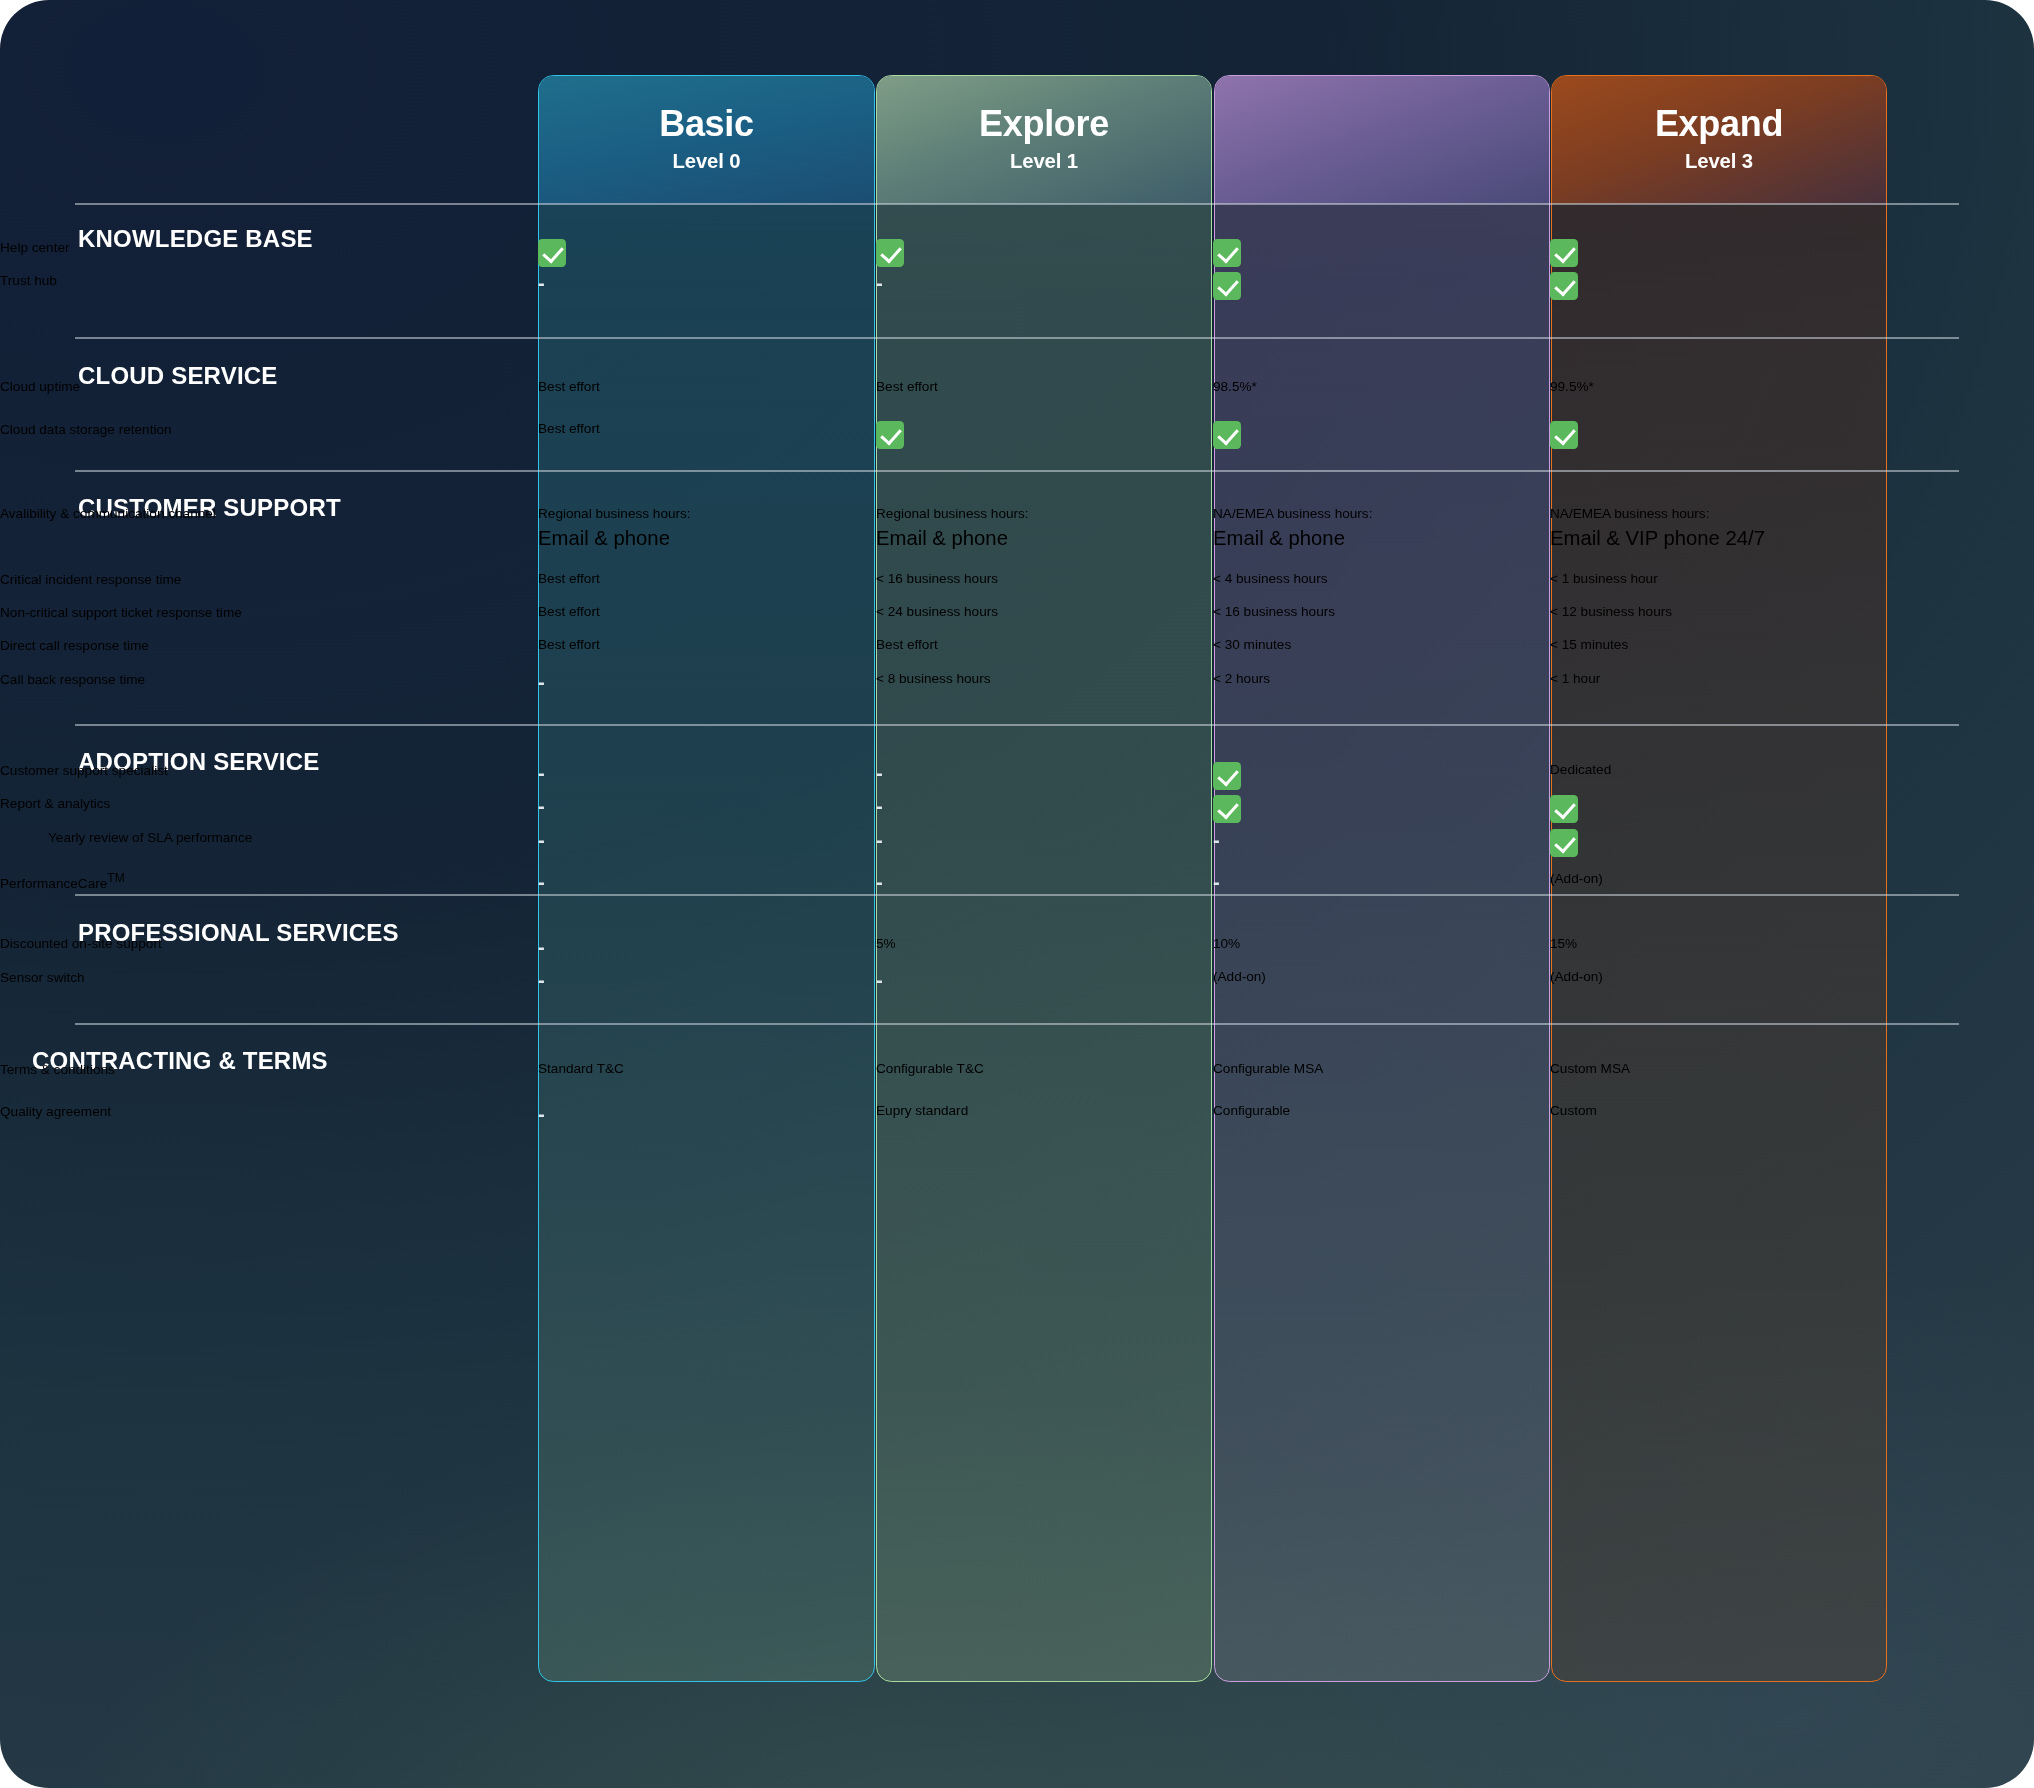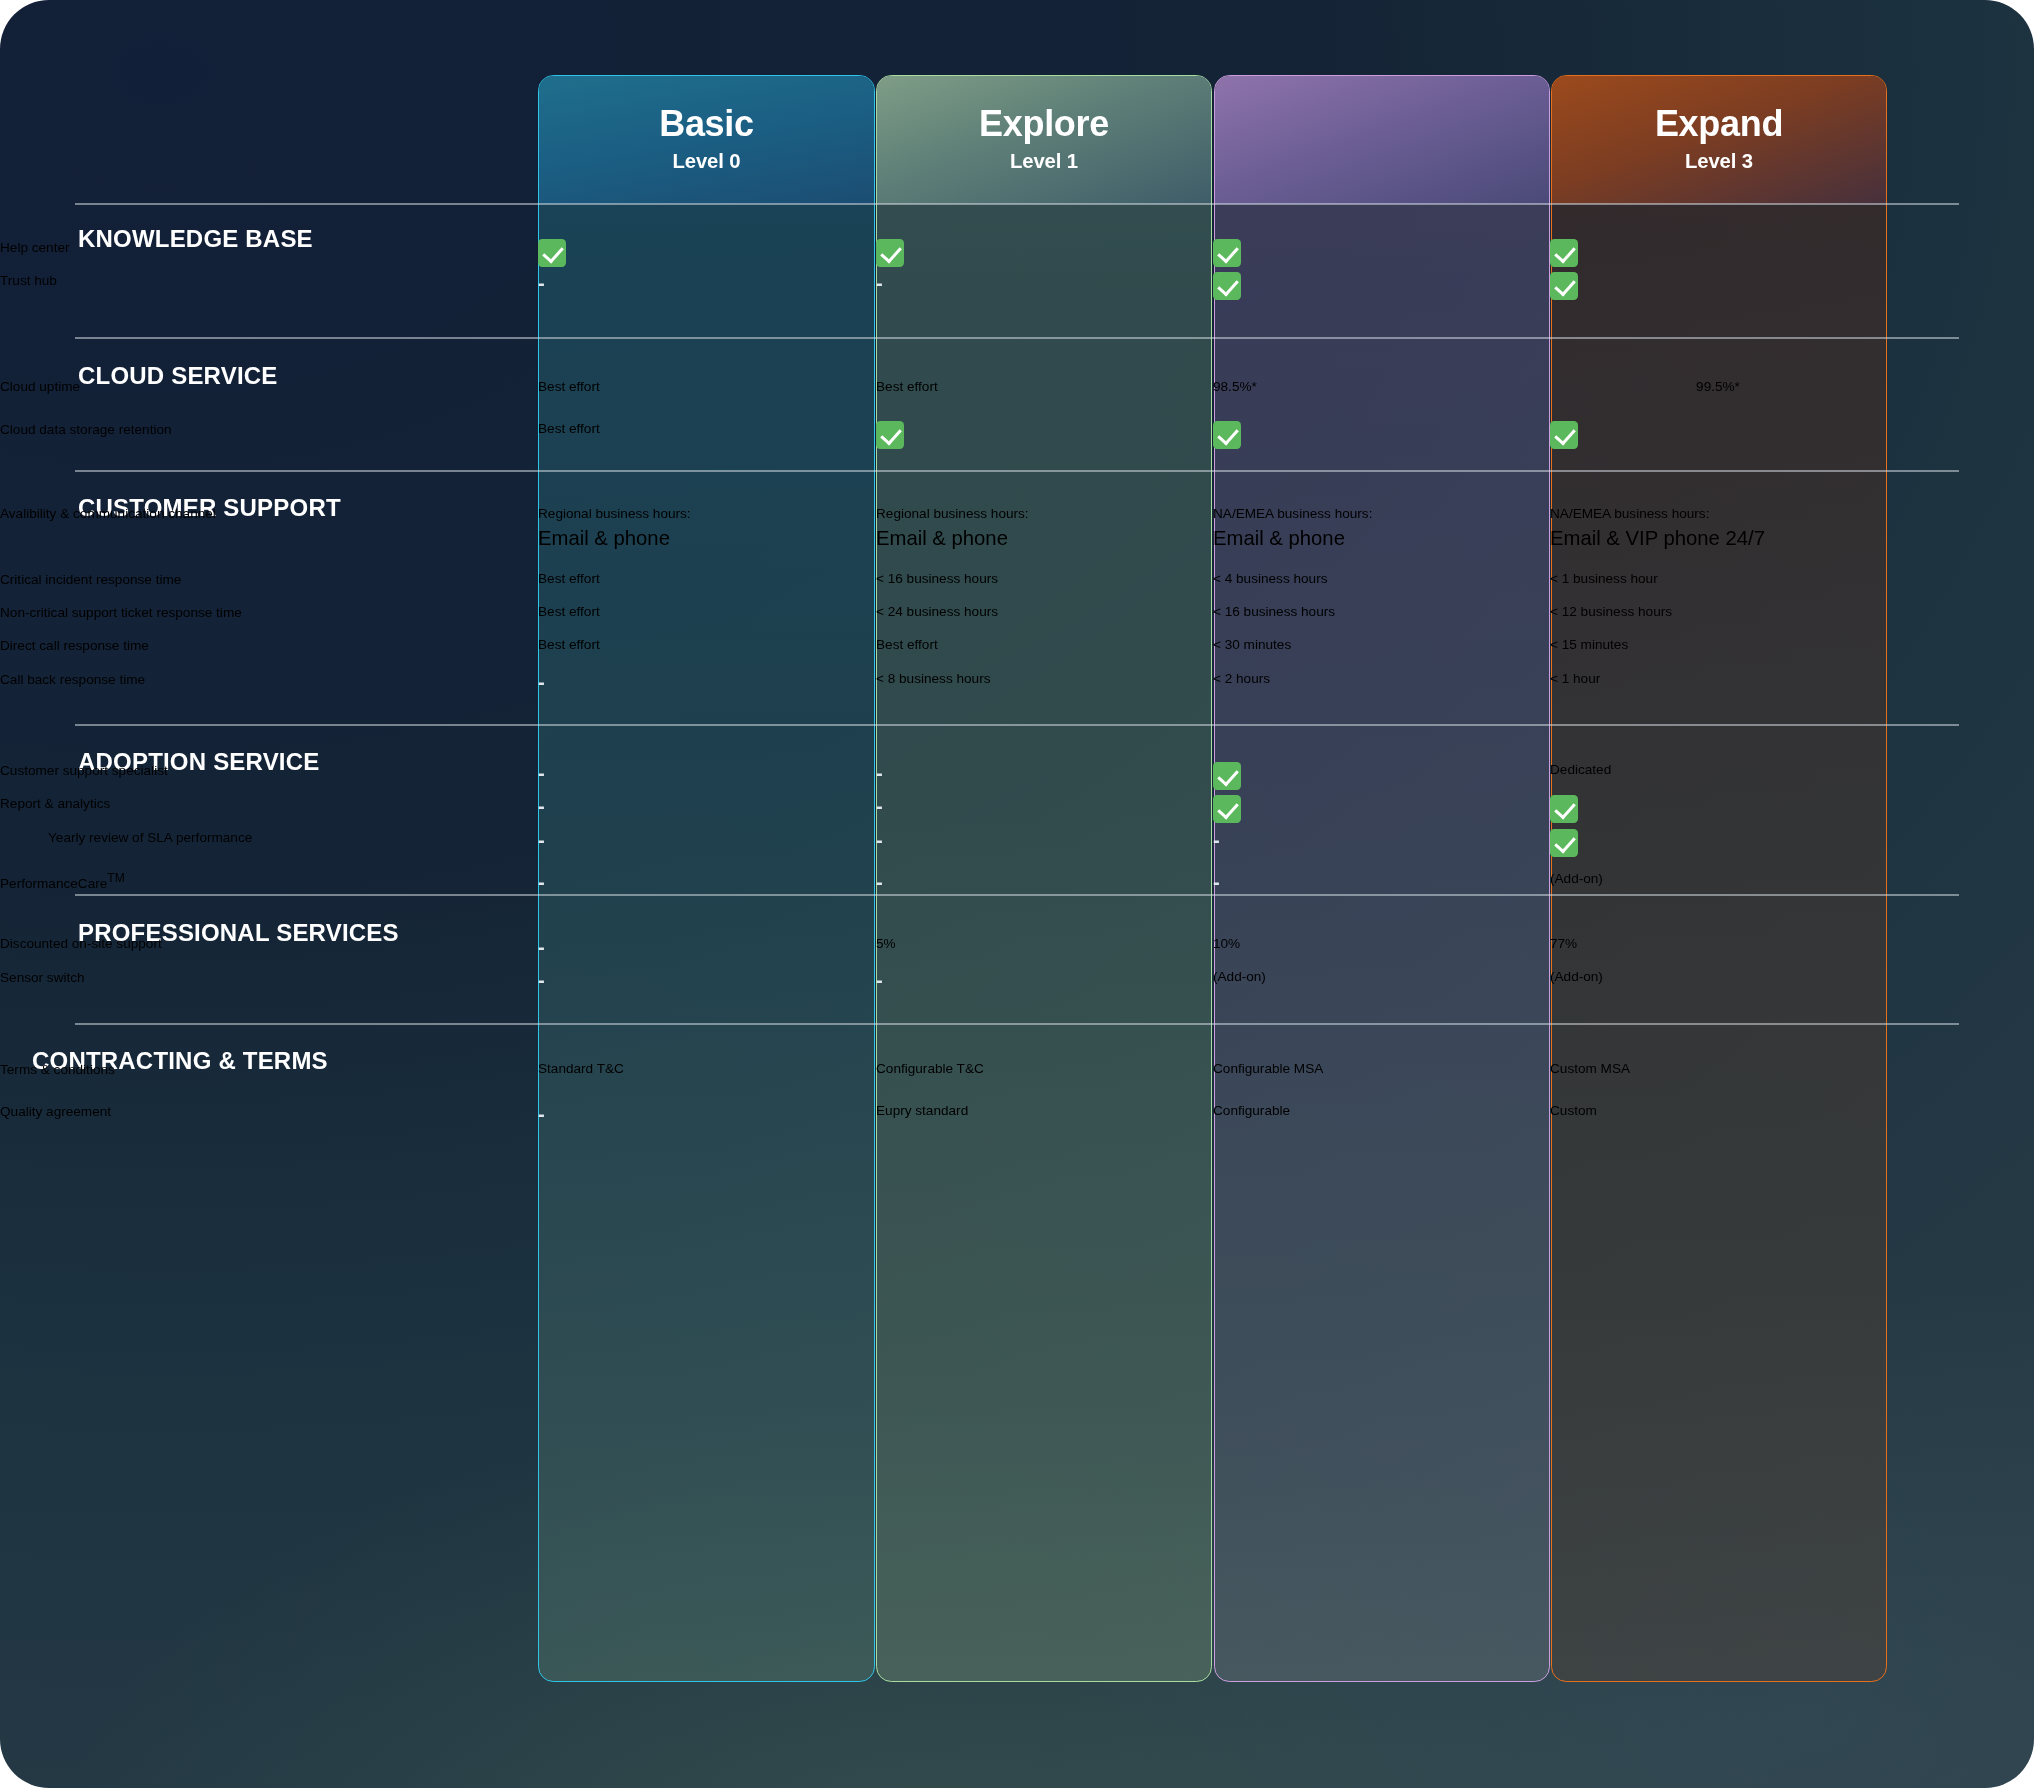--- a/index.html
+++ b/index.html
@@ -141,21 +141,21 @@
         <div class="cell" style="position: absolute; left: 1213px; width: 337px; top: 69px;"><span class="check"></span></div>
         <div class="cell" style="position: absolute; left: 1550px; width: 336px; top: 69px;"><span class="check"></span></div>
       </div>
       <div class="section" style="position: absolute; left: 0px; top: 134px; width: 2034px; height: 133px;">
         <div class="sec-rule"></div>
         <div class="sec-title" style="position: absolute; top: 25.4px;">CLOUD SERVICE</div>
         <div class="label" style="position: absolute; left: 0px; top: 42px;">Cloud uptime</div>
         <div class="cell" style="position: absolute; left: 538px; width: 337px; top: 42px;"><span>Best effort</span></div>
         <div class="cell" style="position: absolute; left: 876px; width: 337px; top: 42px;"><span>Best effort</span></div>
         <div class="cell" style="position: absolute; left: 1213px; width: 337px; top: 42px;"><span>98.5%*</span></div>
-        <div class="cell" style="position: absolute; left: 1550px; width: 336px; top: 42px; text-align: center;"><span>99.5%*</span></div>
+        <div class="cell" style="position: absolute; left: 1550px; width: 336px; top: 42px;"><span>99.5%*</span></div>
         <div class="label" style="position: absolute; left: 0px; top: 85px;">Cloud data storage retention</div>
         <div class="cell" style="position: absolute; left: 538px; width: 337px; top: 84px;"><span>Best effort</span></div>
         <div class="cell" style="position: absolute; left: 876px; width: 337px; top: 84px;"><span class="check"></span></div>
         <div class="cell" style="position: absolute; left: 1213px; width: 337px; top: 84px;"><span class="check"></span></div>
         <div class="cell" style="position: absolute; left: 1550px; width: 336px; top: 84px;"><span class="check"></span></div>
       </div>
       <div class="section" style="position: absolute; left: 0px; top: 267px; width: 2034px; height: 254px;">
         <div class="sec-rule"></div>
         <div class="sec-title" style="position: absolute; top: 24px;">CUSTOMER SUPPORT</div>
         <div class="label" style="position: absolute; left: 0px; top: 36px;">Avalibility &amp; communication channel</div>
@@ -208,21 +208,21 @@
         <div class="cell" style="position: absolute; left: 1213px; width: 337px; top: 147px;"><span class="dash">-</span></div>
         <div class="cell" style="position: absolute; left: 1550px; width: 336px; top: 147px;"><span>(Add-on)</span></div>
       </div>
       <div class="section" style="position: absolute; left: 0px; top: 691px; width: 2034px; height: 129px;">
         <div class="sec-rule"></div>
         <div class="sec-title" style="position: absolute; top: 25.4px;">PROFESSIONAL SERVICES</div>
         <div class="label" style="position: absolute; left: 0px; top: 42px;">Discounted on-site support</div>
         <div class="cell" style="position: absolute; left: 538px; width: 337px; top: 42px;"><span class="dash">-</span></div>
         <div class="cell" style="position: absolute; left: 876px; width: 337px; top: 42px;"><span>5%</span></div>
         <div class="cell" style="position: absolute; left: 1213px; width: 307px; top: 42px;"><span>10%</span></div>
-        <div class="cell" style="position: absolute; left: 1550px; width: 336px; top: 42px;"><span>77%</span></div>
+        <div class="cell" style="position: absolute; left: 1550px; width: 336px; top: 42px;"><span>15%</span></div>
         <div class="label" style="position: absolute; left: 0px; top: 76px;">Sensor switch</div>
         <div class="cell" style="position: absolute; left: 538px; width: 337px; top: 75px;"><span class="dash">-</span></div>
         <div class="cell" style="position: absolute; left: 876px; width: 337px; top: 75px;"><span class="dash">-</span></div>
         <div class="cell" style="position: absolute; left: 1213px; width: 337px; top: 75px;"><span>(Add-on)</span></div>
         <div class="cell" style="position: absolute; left: 1550px; width: 336px; top: 75px;"><span>(Add-on)</span></div>
       </div>
       <div class="section" style="position: absolute; left: 0px; top: 820px; width: 2034px; height: 136px;">
         <div class="sec-rule"></div>
         <div class="sec-title" style="position: absolute; top: 24px; padding-left: 32px;">CONTRACTING &amp; TERMS</div>
         <div class="label" style="position: absolute; left: 0px; top: 39px;">Terms &amp; conditions</div>

